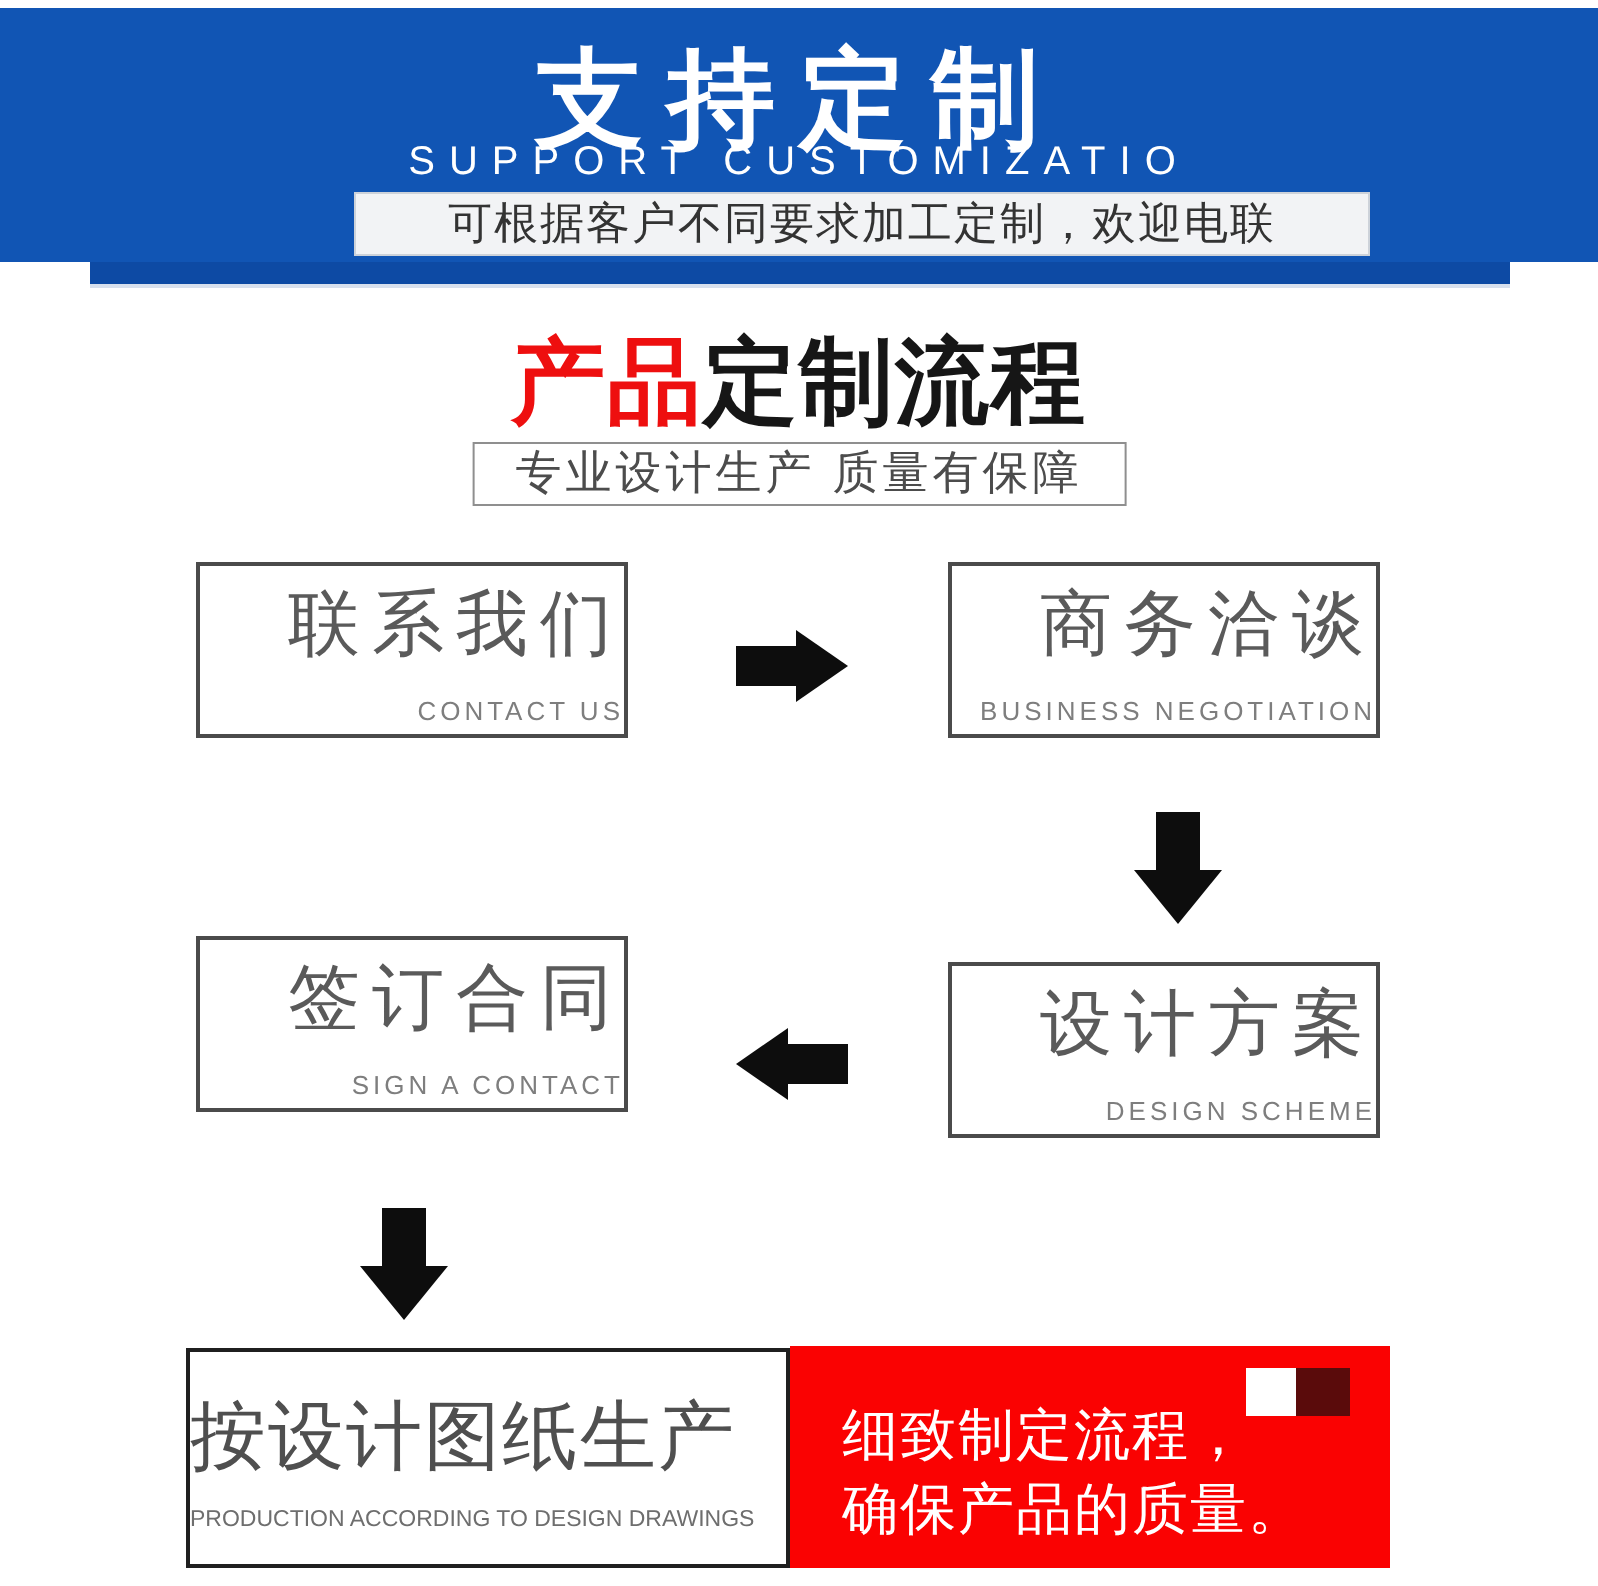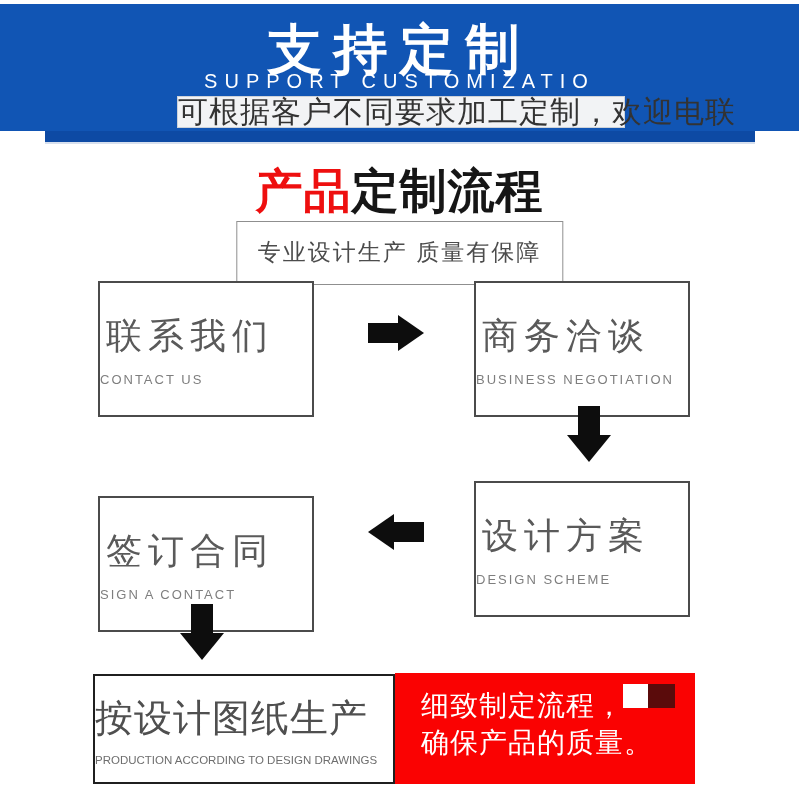--- a/index.html
+++ b/index.html
@@ -6,59 +6,59 @@
   #page{position:relative;width:799px;height:793px;background:#fff;overflow:hidden;
         font-family:"Liberation Sans","DejaVu Sans",sans-serif;}
 
   
   .banner{position:absolute;left:0;top:4px;width:799px;height:127px;
           background:var(--banner-blue,#1155b4);}
   .banner-title{position:absolute;left:0;top:10px;width:100%;text-align:center;
           color:#fff;font-size:54px;font-weight:700;letter-spacing:12px;white-space:nowrap;}
   .banner-subtitle{position:absolute;left:0;top:66px;width:100%;text-align:center;
           color:#fff;font-size:20px;font-weight:400;letter-spacing:7px;white-space:nowrap;}
-  .banner-note{position:absolute;left:177px;top:92px;width:448px;height:32px;
+  .banner-note{position:absolute;left:177px;top:92px;width:508px;height:32px;
           box-sizing:border-box;background:#f2f3f5;border:1px solid #cdd2d9;
-          color:#333;font-size:30px;line-height:30px;text-align:center;
+          color:#333;font-size:22px;line-height:30px;text-align:center;
           letter-spacing:1px;white-space:nowrap;}
   .banner-bar{position:absolute;left:45px;top:131px;width:710px;height:11px;
           background:var(--banner-bar-blue,#0d4aa4);}
   .banner-bar-shadow{position:absolute;left:45px;top:142px;width:710px;height:2px;
           background:#d7e0ee;}
 
   
   .heading{position:absolute;left:0;top:160px;width:100%;text-align:center;
           font-size:47px;font-weight:700;color:#161616;letter-spacing:1px;white-space:nowrap;}
   .heading .red{color:var(--title-red,#ee0f0f);}
   .tagline{position:absolute;left:50%;top:221px;transform:translateX(-50%);
-          height:30px;line-height:29px;padding:16px 21px;border:1px solid #8f8f8f;
+          height:30px;line-height:29px;padding:0 21px;border:1px solid #8f8f8f;
           font-size:23px;color:#4c4c4c;letter-spacing:2px;white-space:nowrap;}
 
   
-  .flow-box{position:absolute;width:216px;height:136px;box-sizing:border-box;
+  .flow-box{position:absolute;width:216px;height:88px;box-sizing:border-box;
           background:#fff;border:2px solid #4b4b4b;display:flex;flex-direction:column;
-          align-items:flex-start;justify-content:center;gap:11px;}
+          align-items:flex-end;justify-content:center;gap:11px;}
   .flow-zh{font-size:36px;color:#5a5a5a;letter-spacing:6px;white-space:nowrap;text-indent:6px;}
   .flow-en{font-size:13px;color:#7e7e7e;letter-spacing:2px;white-space:nowrap;}
   .box-contact{left:98px;top:281px;}
   .box-negotiation{left:474px;top:281px;}
   .box-design{left:474px;top:481px;}
-  .box-contract{left:98px;top:496px;}
+  .box-contract{left:98px;top:468px;}
 
   .box-production{position:absolute;left:93px;top:674px;width:302px;height:110px;
           box-sizing:border-box;background:#fff;border:2px solid #1f1f1f;
           display:flex;flex-direction:column;justify-content:center;gap:10px;}
   .box-production .flow-zh{font-size:38px;letter-spacing:1px;color:#4f4f4f;text-indent:0;}
   .box-production .flow-en{font-size:11.5px;letter-spacing:0;color:#6e6e6e;}
 
   
   .callout{position:absolute;left:395px;top:673px;width:300px;height:111px;
           box-sizing:border-box;background:var(--callout-red,#fa0202);
           color:#fff;font-size:28px;letter-spacing:1px;line-height:37px;
-          padding:14px 0 0 26px;}
+          padding:26px 0 0 26px;}
   .callout-sq-white{position:absolute;left:228px;top:11px;width:25px;height:24px;background:#fff;}
   .callout-sq-dark{position:absolute;left:253px;top:11px;width:27px;height:24px;
           background:var(--callout-dark,#5a0b0b);}
 
   
   .arrow{position:absolute;}
   .arrow .tail{position:absolute;background:var(--arrow-black,#0d0d0d);}
   .arrow .head{position:absolute;width:0;height:0;}
   .arrow-right{left:368px;top:315px;width:56px;height:36px;}
   .arrow-right .tail{left:0;top:8px;width:30px;height:20px;}

